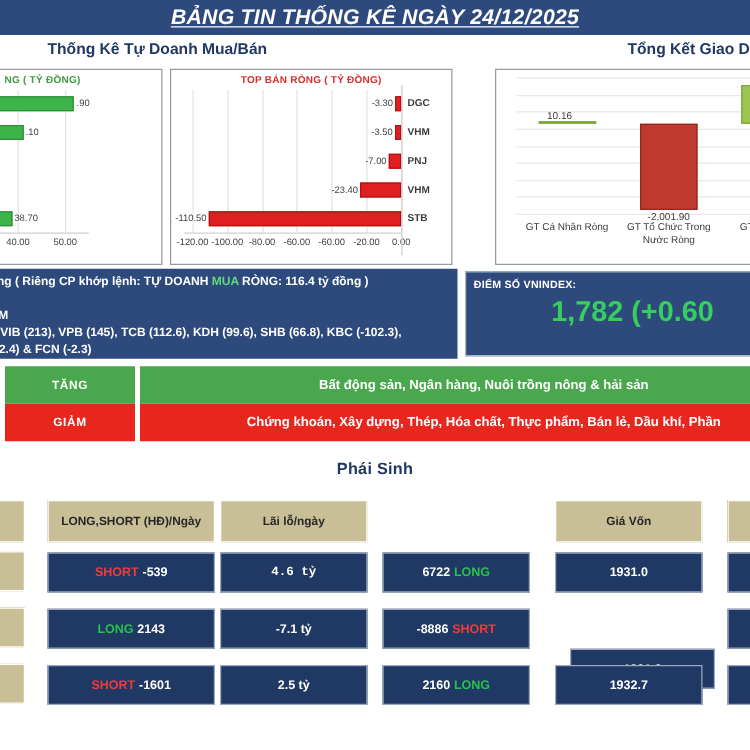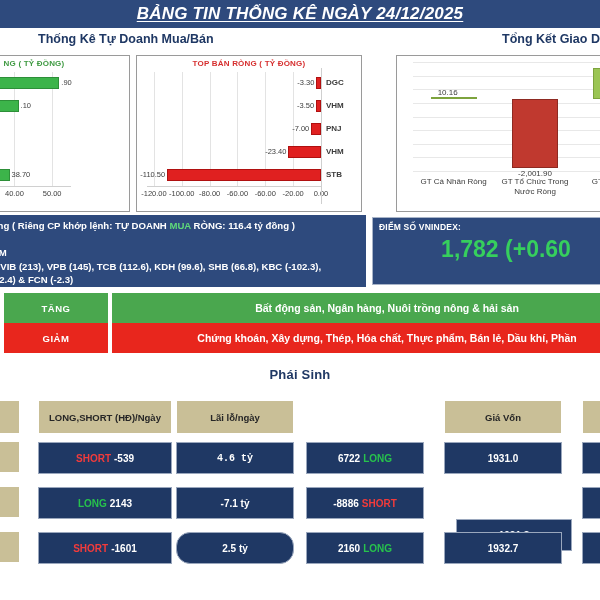--- a/index.html
+++ b/index.html
@@ -309,21 +309,21 @@
       <span>-8886</span>
       <span class="tag-short">SHORT</span>
     </div>
     <div class="celld" style="left: 456px; width: 116px; top: 97px; margin-top: 32px;">1921.8</div>
     <div class="celld" style="left: 582px; width: 118px; top: 97px;"></div>
     <div class="cellh" style="left: -42px; width: 62px; top: 141px; height: 32px;"></div>
     <div class="celld" style="left: 38px; width: 134px; top: 142px;">
       <span class="tag-short">SHORT</span>
       <span>-1601</span>
     </div>
-    <div class="celld" style="left: 176px; width: 118px; top: 142px; border-radius: 14px;">2.5 tỷ</div>
+    <div class="celld" style="left: 176px; width: 118px; top: 142px;">2.5 tỷ</div>
     <div class="celld" style="left: 306px; width: 118px; top: 142px;">
       <span>2160</span>
       <span class="tag-long">LONG</span>
     </div>
     <div class="celld" style="left: 444px; width: 118px; top: 142px;">1932.7</div>
     <div class="celld" style="left: 582px; width: 118px; top: 142px;"></div>
     <div class="cellh" style="left: 582px; width: 118px; top: 10px;"></div>
   </div>
 
 </body></html>

